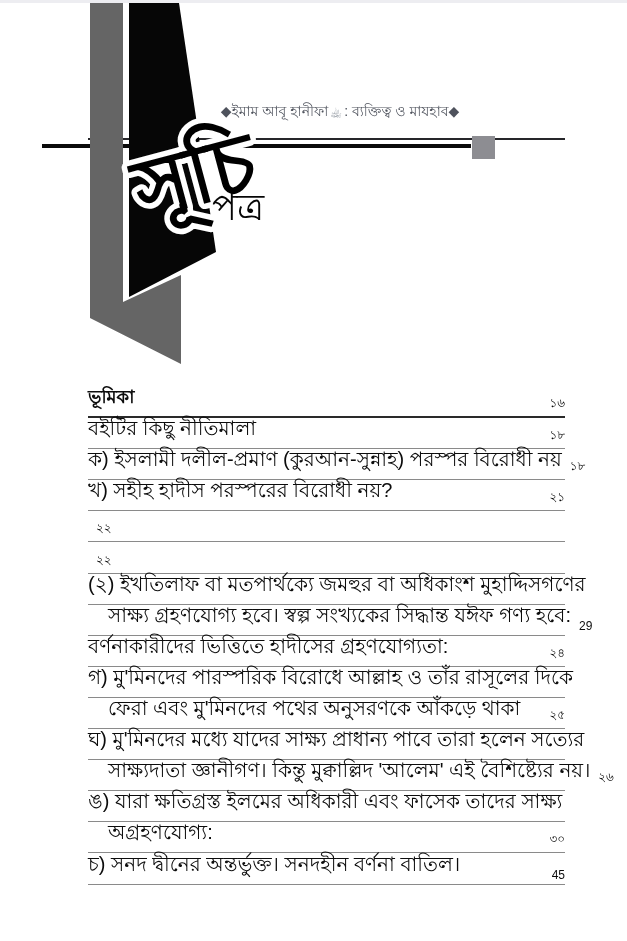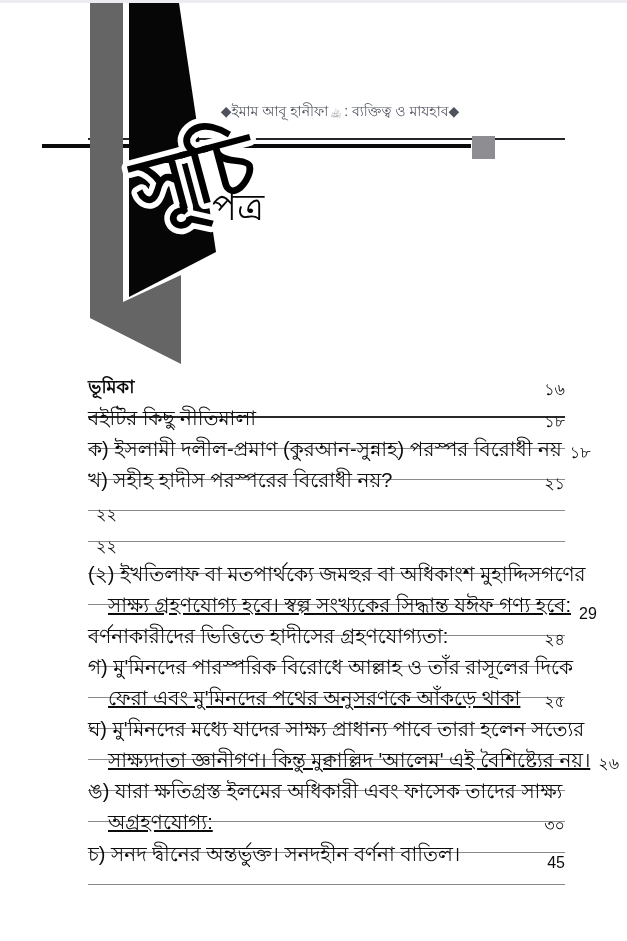--- a/index.html
+++ b/index.html
@@ -31,27 +31,27 @@
   .header-line {
     position:absolute; left:140px; top:100px; width:400px; z-index:1;
     text-align:center; font-size:14px; color:#4e525c; white-space:nowrap;
   }
   .ornament { color:#9aa0a8; font-size:13px; padding:0 2px; }
 
   
   .toc { position:absolute; left:88px; top:387px; width:477px; z-index:1; }
   .toc-row {
     height:31.1px; box-sizing:border-box; display:flex; justify-content:space-between;
-    align-items:flex-end; border-bottom:1px solid #8a8a8a; padding-bottom:12px;
+    align-items:flex-end; border-bottom:1px solid #8a8a8a; padding-bottom:2px;
   }
   .toc-row .t { font-size:20px; white-space:nowrap; }
-  .toc-row .p { font-size:16px; padding-left:8px; }
+  .toc-row .p { font-size:12px; padding-left:8px; }
   .toc-row.bold { border-bottom:2px solid #2a2a2a; }
   .toc-row.bold .t { font-weight:bold; font-size:18px; }
-  .toc-row.indent .t { padding-left:20px;text-decoration:underline; }
+  .toc-row.indent .t { padding-left:20px; }
 </style>
 </head>
 <body>
 
 <div class="page">
 
   <div class="top-strip"></div>
 
   <div class="header-line"><span>◆ইমাম আবূ হানীফা</span><span class="ornament">﵀</span><span>: ব্যক্তিত্ব ও মাযহাব◆</span></div>
 

